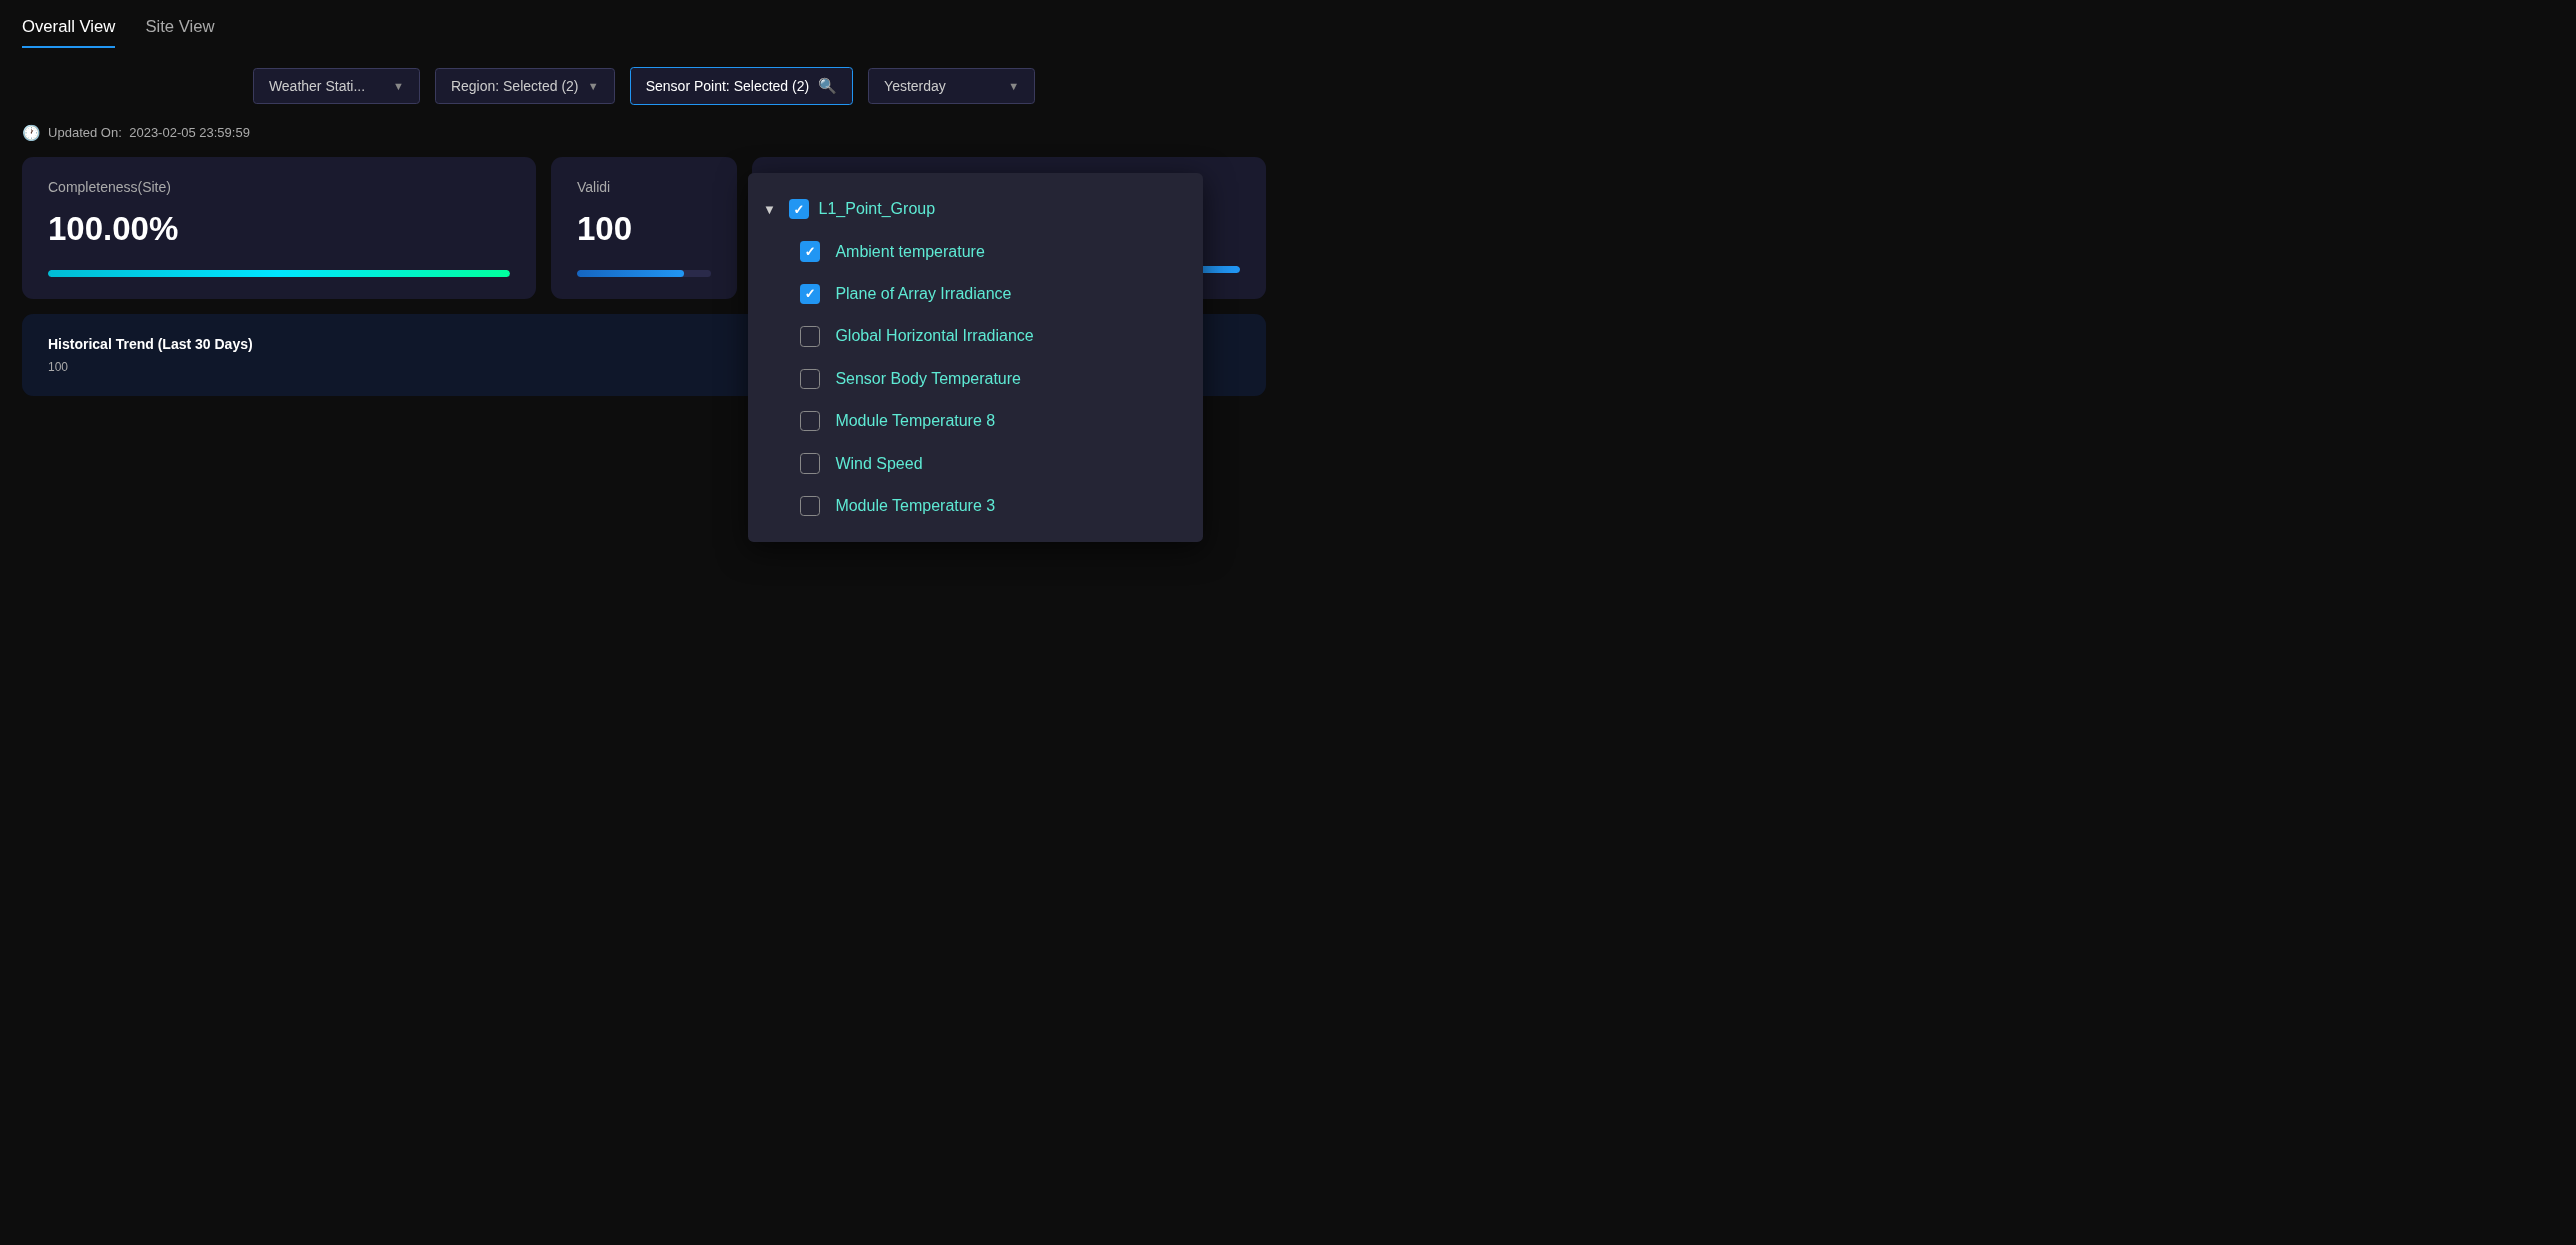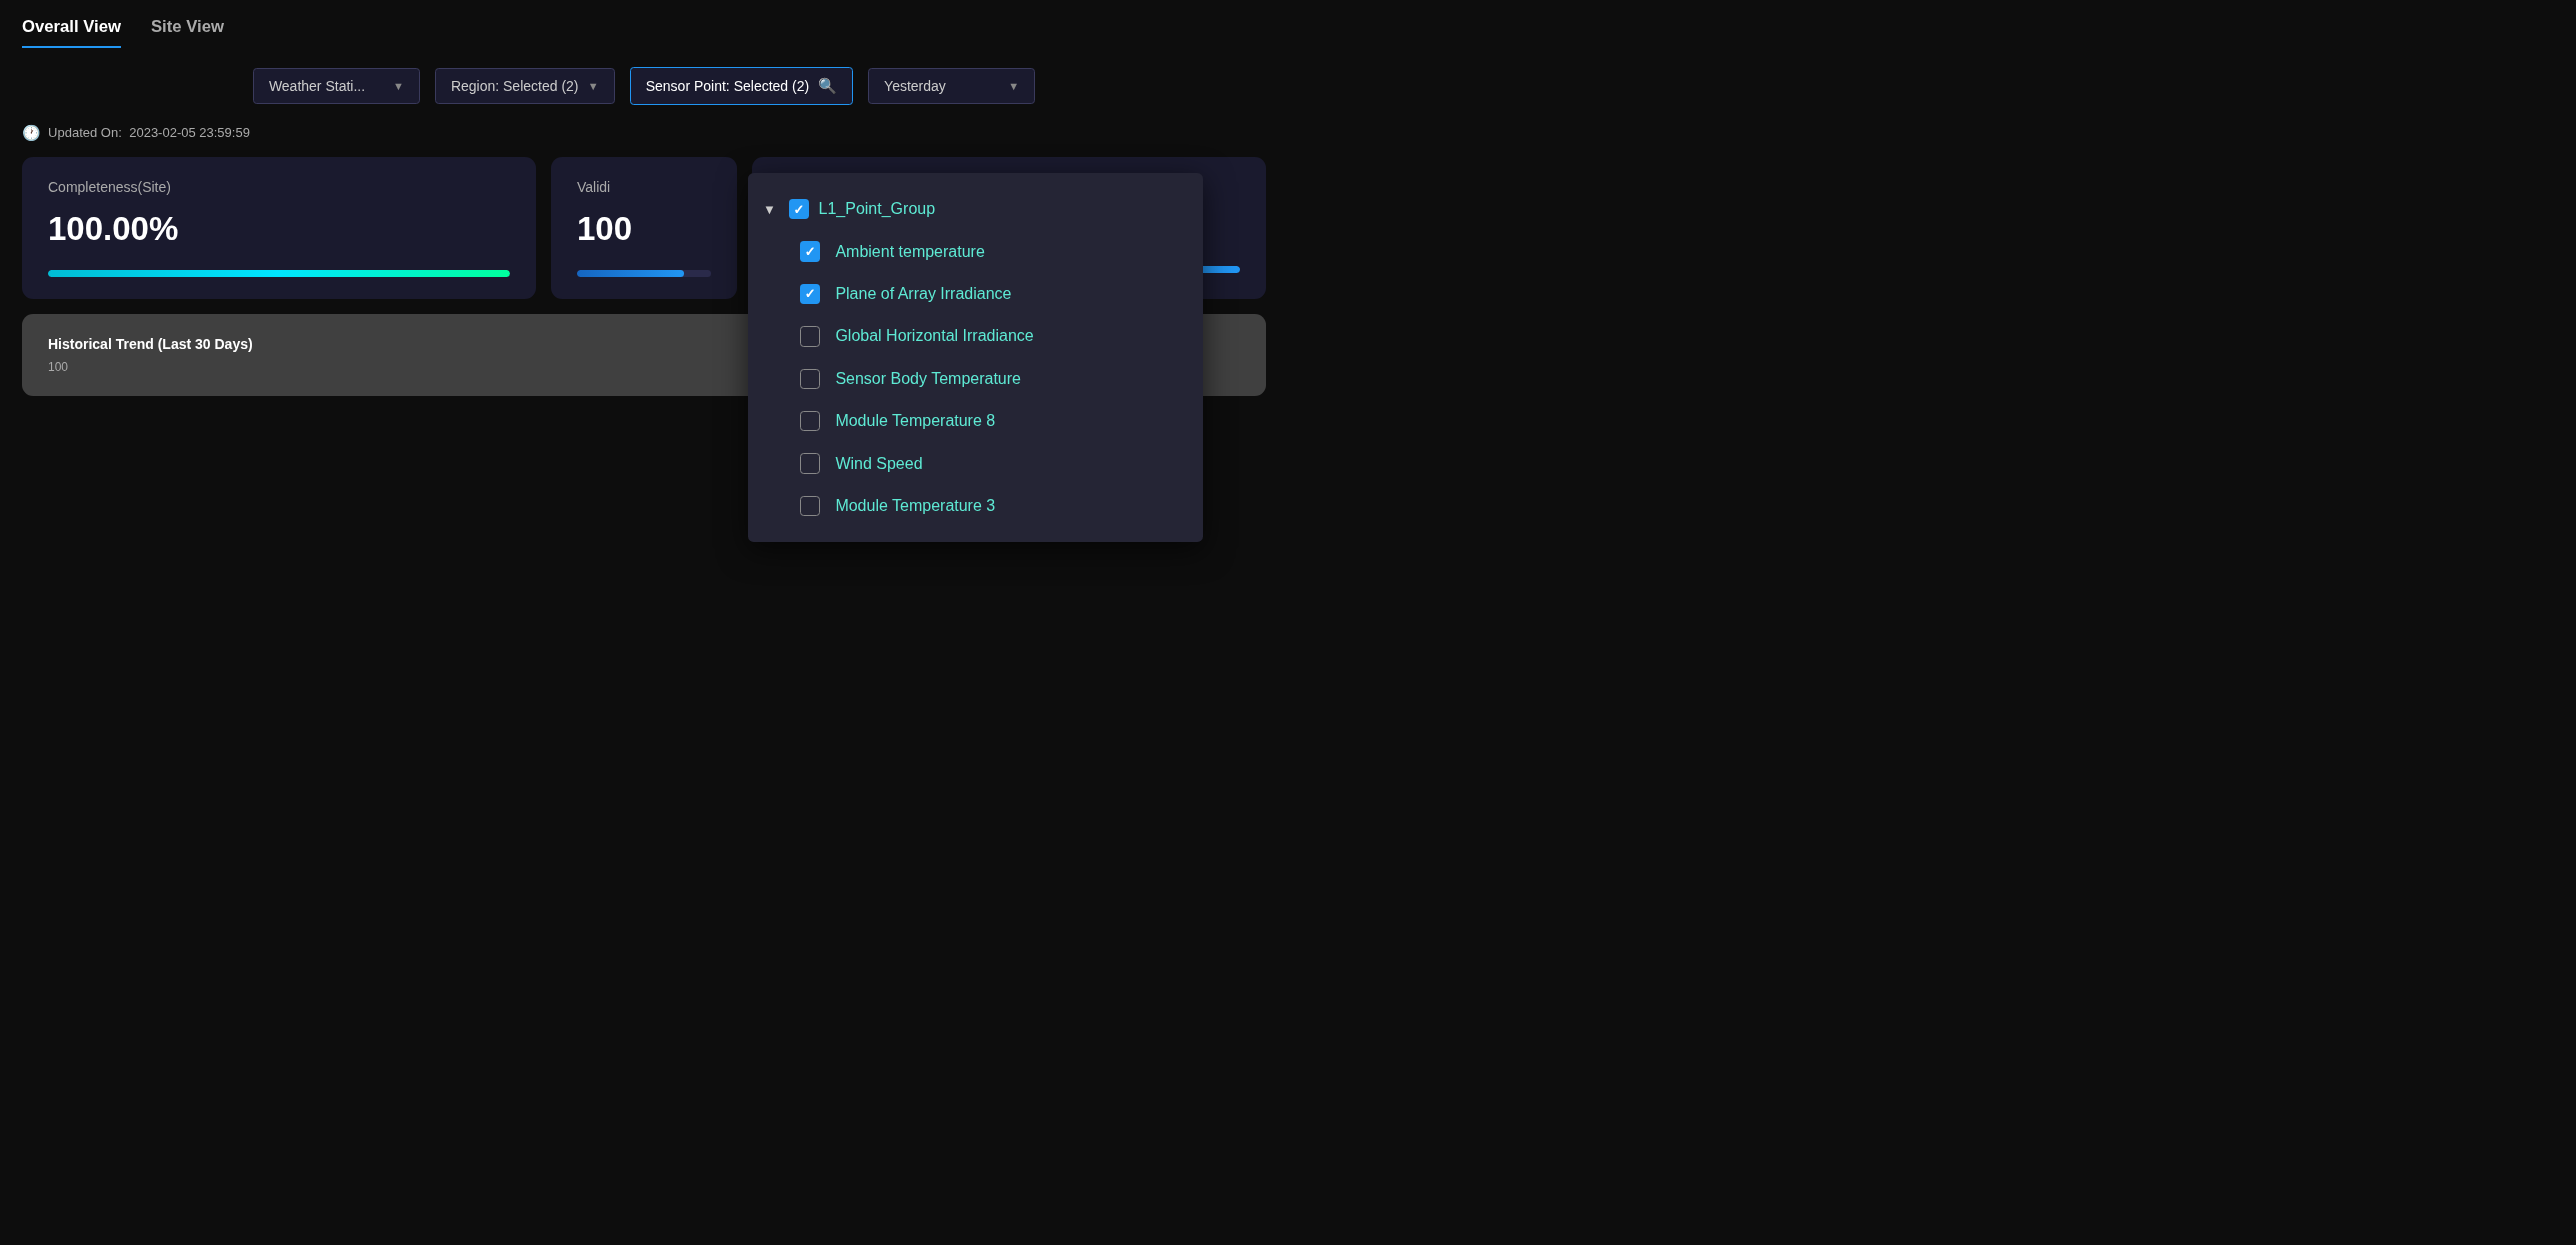--- a/index.html
+++ b/index.html
@@ -15,21 +15,21 @@
     
     .top-tabs {
       display: flex;
       align-items: flex-end;
       padding: 16.7px 22px 0 22px;
       gap: 30px;
       background: #0d0d0d;
     }
     .tab {
       font-size: 16.7px;
-      font-weight: 700;
+      font-weight: 400;
       padding-bottom: 9.3px;
       cursor: pointer;
       color: #aaaaaa;
       border-bottom: 2.8px solid transparent;
     }
     .tab.active {
       color: #ffffff;
       border-bottom: 2.8px solid #2196f3;
     }
 
@@ -116,21 +116,21 @@
       background: linear-gradient(to right, #00bcd4, #00e5ff, #00ff9d);
       width: 100%;
     }
     .fill-blue {
       background: linear-gradient(to right, #1565c0, #2196f3);
       width: 100%;
     }
 
     
     .trend-card {
-      background: #404040;
+      background: #0f172a;
       border-radius: 11px;
       padding: 22px 26px;
       margin: 15px 22px 0 22px;
     }
     .trend-title {
       font-size: 14px;
       color: #ffffff;
       font-weight: 600;
       margin-bottom: 7.4px;
     }

